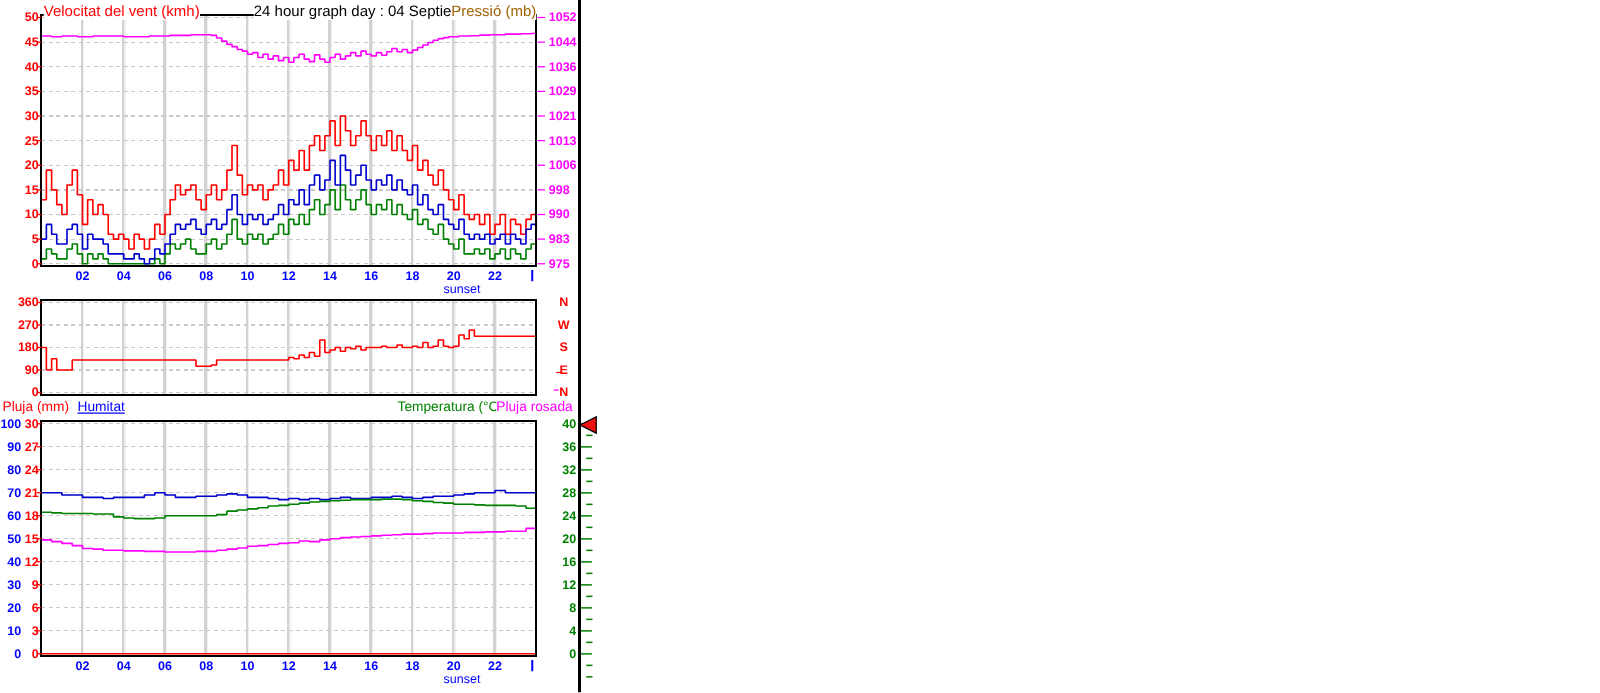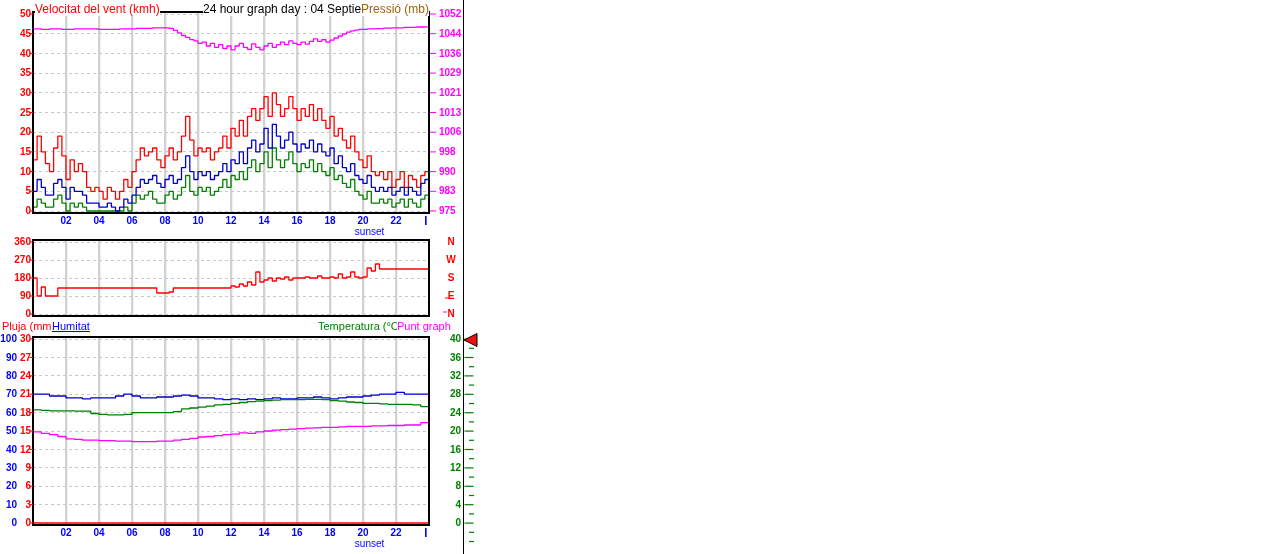--- a/index.html
+++ b/index.html
@@ -6,21 +6,21 @@
   .screen{position:relative;width:1280px;height:554px;background:#ffffff;overflow:hidden;
           font-family:"Liberation Sans",sans-serif;}
   #chart-svg{position:absolute;left:0;top:0;z-index:1;}
   .overlay span{position:absolute;white-space:nowrap;z-index:2;background:#ffffff;line-height:13px;}
   .titlerow span{top:3px;font-size:12px;}
   #t-left{left:35px;color:#ff0000;}
   #t-center{left:203px;color:#000000;}
   #t-right{right:851px;color:#a16207;}
   .bottomrow span{top:320px;font-size:11px;}
   #b-rain{left:2px;color:#ff0000;text-align:right;}
-  #b-hum{left:52px;color:#0000ff;text-decoration:underline;cursor:pointer;text-align:center;}
+  #b-hum{left:62px;color:#0000ff;text-decoration:underline;cursor:pointer;text-align:center;}
   #b-temp{left:318px;color:#008000;}
   #b-dew{left:397px;color:#ff00ff;}
 </style>
 </head>
 <body>
 
 <div class="screen">
   <svg id="chart-svg" width="1280" height="554" viewBox="0 0 1280 554">
       <rect x="64.5" y="12" width="3" height="201" fill="#d2d2d2" shape-rendering="crispEdges"></rect>
       <rect x="66.5" y="12" width="1" height="201" fill="#efefef" shape-rendering="crispEdges"></rect>
@@ -288,15 +288,15 @@
   <div class="overlay titlerow">
     <span id="t-left">Velocitat del vent (kmh)</span>
     <span id="t-center">24 hour graph day : 04 Septiembre 2021</span>
     <span id="t-right">Pressió (mb)</span>
   </div>
 
   <div class="overlay bottomrow">
     <span id="b-rain">Pluja (mm)</span>
     <span id="b-hum">Humitat</span>
     <span id="b-temp">Temperatura (°C)</span>
-    <span id="b-dew">Punt graph</span>
+    <span id="b-dew">Pluja rosada</span>
   </div>
 </div>
 
 </body></html>

